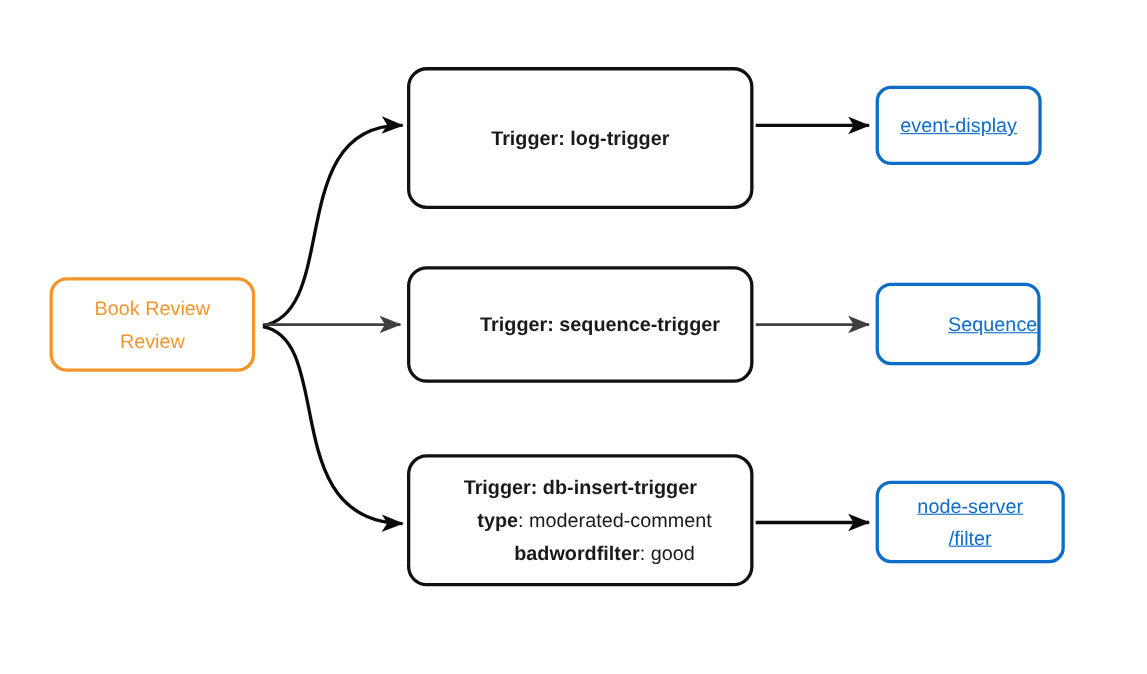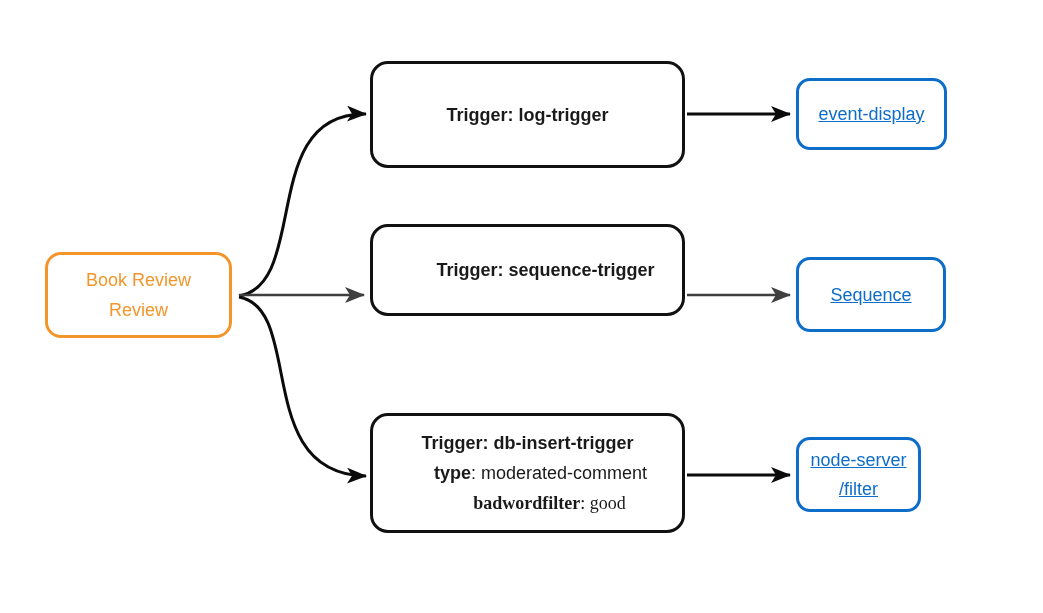--- a/index.html
+++ b/index.html
@@ -45,21 +45,21 @@
   }
   .target{
     border:3px solid var(--blue);
     color:var(--blue);
     border-radius:14px;
     text-decoration:underline;
   }
   .b{font-weight:bold;}
   .line{white-space:nowrap;}
   .line-indent2{margin-left:26px;}
-  .line-indent3{margin-left:44px;font-family:Liberation Serif, serif;}
+  .line-indent3{margin-left:44px;}
 </style>
 </head>
 <body>
 
 <div class="canvas">
 
   <svg class="arrows" viewBox="0 0 1043 613" xmlns="http://www.w3.org/2000/svg">
     <defs>
       <marker id="ah-black" markerUnits="userSpaceOnUse" markerWidth="22" markerHeight="18" refX="19" refY="8" orient="auto">
         <path class="mk-black" d="M0,0 L20,8 L0,16 L5,8 Z"></path>
@@ -76,40 +76,40 @@
     <path class="edge stroke-black" d="M687,114 L790,114" marker-end="url(#ah-black)"></path>
     <path class="edge stroke-gray" d="M687,295 L790,295" marker-end="url(#ah-gray)"></path>
     <path class="edge stroke-black" d="M687,475 L790,475" marker-end="url(#ah-black)"></path>
   </svg>
 
   <div class="node broker" style="left:45px;top:252px;width:187px;height:86px;">
     <div class="line">Book Review</div>
     <div class="line">Review</div>
   </div>
 
-  <div class="node trigger" style="left:370px;top:61px;width:315px;height:107px;">
+  <div class="node trigger" style="left:370px;top:61px;width:315px;height:129px;">
     <div class="line b">Trigger: log-trigger</div>
   </div>
 
-  <div class="node trigger" style="left:370px;top:224px;width:315px;height:92px;padding-left:36px;">
+  <div class="node trigger" style="left:370px;top:242px;width:315px;height:106px;padding-left:36px;">
     <div class="line b">Trigger: sequence-trigger</div>
   </div>
 
   <div class="node trigger" style="left:370px;top:413px;width:315px;height:120px;">
     <div class="line b">Trigger: db-insert-trigger</div>
     <div class="line line-indent2"><span class="b">type</span><span>: moderated-comment</span></div>
     <div class="line line-indent3"><span class="b">badwordfilter</span><span>: good</span></div>
   </div>
 
   <div class="node target" style="left:796px;top:78px;width:151px;height:72px;">
     <div class="line">event-display</div>
   </div>
 
-  <div class="node target" style="left:796px;top:257px;width:150px;height:75px;">
+  <div class="node target" style="left:796px;top:257px;width:150px;height:75px;align-items:flex-end;">
     <div class="line">Sequence</div>
   </div>
 
-  <div class="node target" style="left:796px;top:437px;width:125px;height:75px;line-height:29px;">
+  <div class="node target" style="left:796px;top:437px;width:172px;height:75px;line-height:29px;">
     <div class="line">node-server</div>
     <div class="line">/filter</div>
   </div>
 
 </div>
 
 </body></html>

